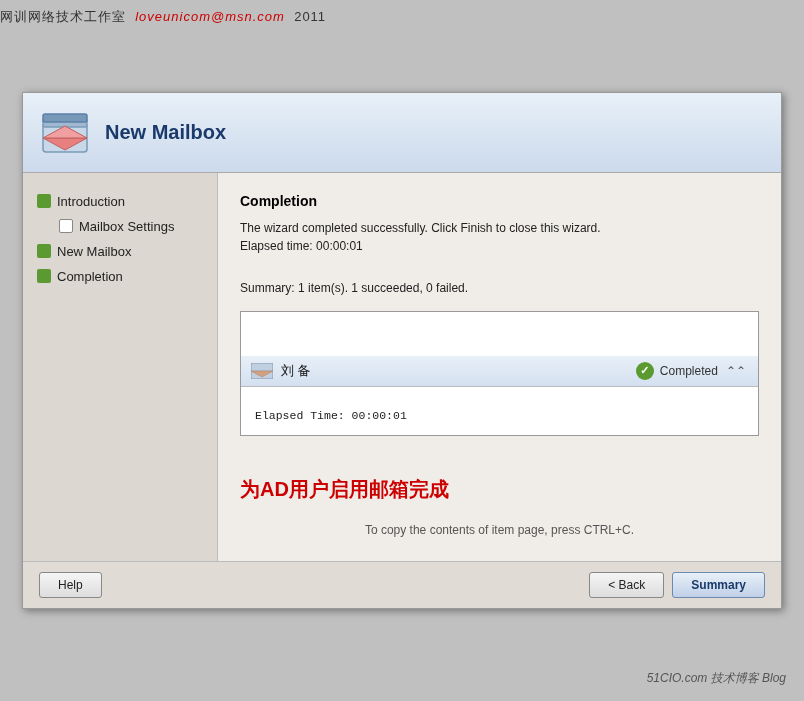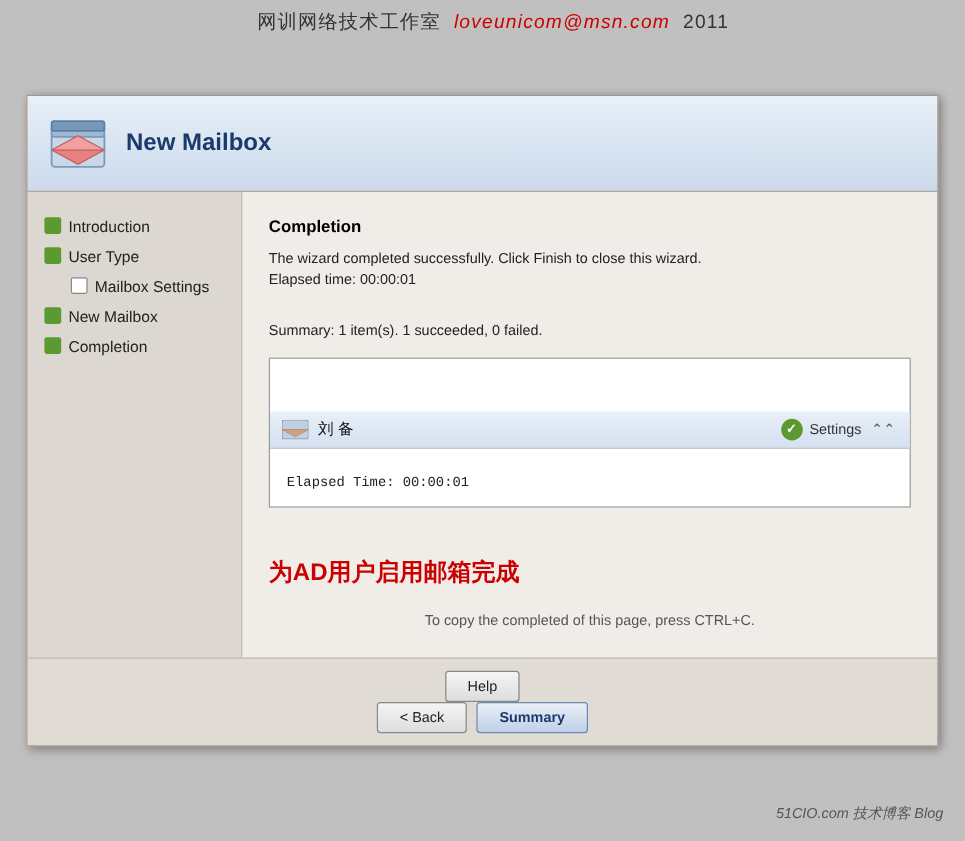--- a/index.html
+++ b/index.html
@@ -11,34 +11,32 @@
       align-items: center;
       width: 804px;
       height: 701px;
       overflow: hidden;
     }
     .watermark {
       position: absolute;
       top: 8px;
       left: 0;
       right: 0;
-      text-align: center;
-      font-size: 16px;
+      font-size: 13px;
       color: #333;
       font-family: Arial, sans-serif;
       letter-spacing: 1px;
-      padding-left: 18px;
     }
     .watermark span {
       color: #c00;
       font-style: italic;
     }
     .dialog {
       width: 760px;
-      background: #fdba74;
+      background: #701a75;
       border: 1px solid #999;
       box-shadow: 2px 2px 8px rgba(0,0,0,0.4);
       display: flex;
       flex-direction: column;
     }
     .dialog-header {
       background: linear-gradient(to bottom, #e8f0f8, #ccdaec);
       border-bottom: 1px solid #aaa;
       padding: 12px 16px;
       display: flex;
@@ -54,21 +52,21 @@
     .header-title {
       font-size: 20px;
       font-weight: bold;
       color: #1a3a6b;
     }
     .dialog-body {
       display: flex;
       flex: 1;
     }
     .sidebar {
-      width: 179px;
+      width: 195px;
       background: #dcd7d0;
       padding: 16px 0;
       border-right: 1px solid #bbb;
       flex-shrink: 0;
     }
     .sidebar-item {
       display: flex;
       align-items: center;
       gap: 6px;
       padding: 5px 14px;
@@ -187,21 +185,20 @@
       padding-top: 10px;
       padding-bottom: 4px;
     }
     .dialog-footer {
       background: #e0dbd4;
       border-top: 1px solid #bbb;
       padding: 10px 16px;
       display: flex;
       justify-content: space-between;
       align-items: center;
-      flex-direction: column;
     }
     .btn {
       padding: 5px 18px;
       font-size: 12px;
       border: 1px solid #888;
       border-radius: 3px;
       cursor: pointer;
       background: linear-gradient(to bottom, #f5f5f5, #ddd);
       color: #222;
     }
@@ -257,24 +254,20 @@
     </div>
     <div class="header-title">New Mailbox</div>
   </div>
 
   <div class="dialog-body">
 
     <div class="sidebar">
       <div class="sidebar-item">
         <div class="step-icon green"></div>
         <span>Introduction</span>
-      </div>
-      <div class="sidebar-item">
-        <div class="step-icon green"></div>
-        <span>User Type</span>
       </div>
       <div class="sidebar-item indent">
         <div class="step-icon indent-icon"></div>
         <span>Mailbox Settings</span>
       </div>
       <div class="sidebar-item">
         <div class="step-icon green"></div>
         <span>New Mailbox</span>
       </div>
       <div class="sidebar-item">
@@ -297,32 +290,32 @@
 
             <svg width="22" height="16" viewBox="0 0 22 16">
               <rect x="0" y="0" width="22" height="16" rx="2" fill="#c0d0e0" stroke="#8a9ab0" stroke-width="1"></rect>
               <line x1="0" y1="8" x2="22" y2="8" stroke="#9ab0c8" stroke-width="0.8"></line>
               <polygon points="0,8 11,14 22,8" fill="#d0a080" stroke="#b08060" stroke-width="0.5"></polygon>
             </svg>
             <span>刘 备</span>
           </div>
           <div class="result-header-right">
             <div class="completed-check">✓</div>
-            <span>Settings</span>
+            <span>Completed</span>
             <button class="collapse-btn">⌃⌃</button>
           </div>
         </div>
         <div class="result-body">
           <div style="margin-top: 10px;">Elapsed Time: 00:00:01</div>
         </div>
       </div>
 
       <div class="annotation">为AD用户启用邮箱完成</div>
 
-      <div class="copy-hint">To copy the completed of this page, press CTRL+C.</div>
+      <div class="copy-hint">To copy the contents of item page, press CTRL+C.</div>
     </div>
   </div>
 
   <div class="dialog-footer">
     <button class="btn">Help</button>
     <div class="footer-right">
       <button class="btn btn-back">&lt; Back</button>
       <button class="btn btn-primary">Summary</button>
     </div>
   </div>

